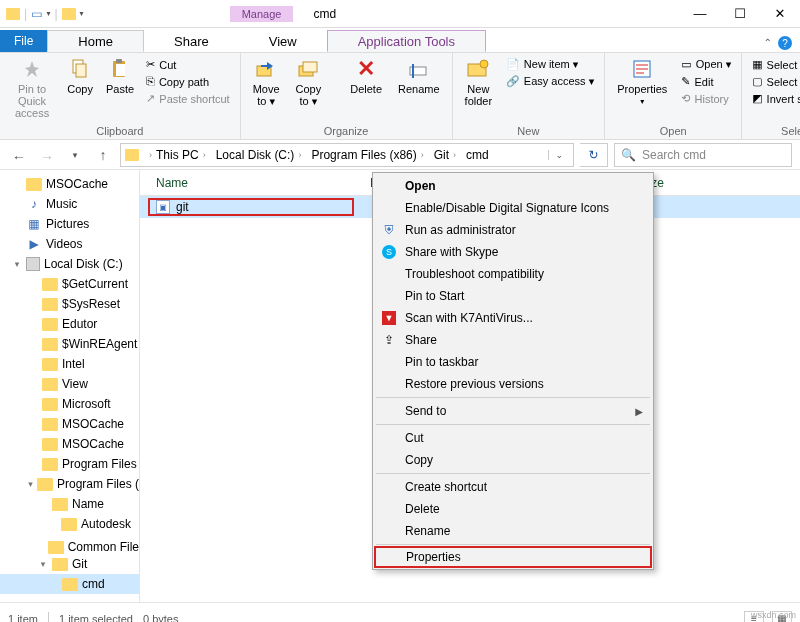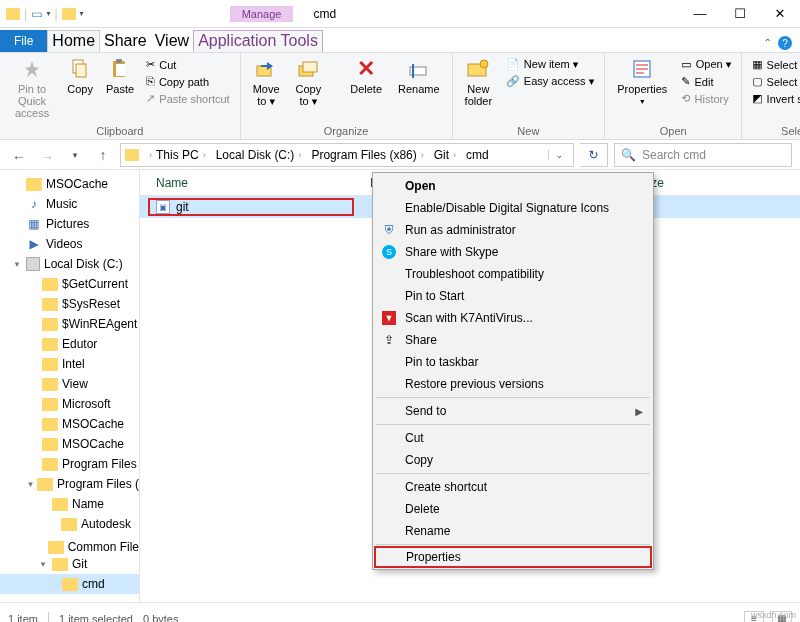--- a/index.html
+++ b/index.html
@@ -7,21 +7,21 @@
 .titlebar { height: 28px; display: flex; align-items: center; border-bottom: 1px solid #ddd; }
 .tb-icons { display: flex; gap: 4px; padding: 0 6px; align-items: center; }
 .tb-folder { width: 14px; height: 12px; background: #ffd86b; border-radius: 1px; display: inline-block; }
 .tb-chev { color: #555; font-size: 8px; }
 .tb-manage { background: #eac8f0; color: #7a3b8a; font-size: 11px; padding: 2px 12px; margin-left: 140px; }
 .tb-title { margin-left: 20px; font-size: 12px; }
 .tb-sys { margin-left: auto; display: flex; }
 .tb-sys div { width: 40px; height: 28px; display: flex; align-items: center; justify-content: center; font-size: 13px; font-family: Arial; }
 .tabs { height: 24px; display: flex; align-items: flex-end; position: relative; }
 .tab-file { background: #1979ca; color: #fff; padding: 4px 14px; font-size: 12px; height: 22px; display: flex; align-items: center; }
-.tab { padding: 4px 4px; font-size: 16px; height: 22px; display: flex; align-items: center; }
+.tab { padding: 4px 30px; font-size: 13px; height: 22px; display: flex; align-items: center; }
 .tab.active { border: 1px solid #ccc; border-bottom: 1px solid #f5f6f7; background: #f5f6f7; }
 .tab.app { border: 1px solid #c9a2d6; border-bottom: 1px solid #f5f6f7; color: #7a3b8a; background: #f5f6f7; }
 .help-q { position: absolute; right: 8px; bottom: 2px; width: 14px; height: 14px; border-radius: 50%; background: #1e88e5; color: #fff; font-size: 10px; display: flex; align-items: center; justify-content: center; }
 .help-chev { position: absolute; right: 28px; bottom: 4px; font-size: 10px; color: #555; }
 .ribbon { height: 88px; background: #f5f6f7; border-top: 1px solid #ddd; border-bottom: 1px solid #ddd; display: flex; }
 .rgroup { border-right: 1px solid #ddd; display: flex; flex-direction: column; justify-content: space-between; padding: 2px 6px 0; }
 .rgroup-row { display: flex; align-items: flex-start; gap: 4px; flex: 1; }
 .rgroup-label { text-align: center; font-size: 11px; color: #666; padding: 1px 0 2px; }
 .big-btn { display: flex; flex-direction: column; align-items: center; justify-content: flex-start; gap: 2px; padding: 2px 6px; font-size: 11px; text-align: center; min-width: 36px; }
 .big-btn .ico { width: 24px; height: 24px; display: flex; align-items: center; justify-content: center; }
@@ -344,26 +344,26 @@
         <span>$GetCurrent</span>
       </div>
       <div class="tnode d2">
         <span class="tw"></span>
         <span class="fico"></span>
         <span>$SysReset</span>
       </div>
       <div class="tnode d2">
         <span class="tw"></span>
         <span class="fico"></span>
+        <span>Edutor</span>
+      </div>
+      <div class="tnode d2">
+        <span class="tw"></span>
+        <span class="fico"></span>
         <span>$WinREAgent</span>
-      </div>
-      <div class="tnode d2">
-        <span class="tw"></span>
-        <span class="fico"></span>
-        <span>Edutor</span>
       </div>
       <div class="tnode d2">
         <span class="tw"></span>
         <span class="fico"></span>
         <span>Intel</span>
       </div>
       <div class="tnode d2">
         <span class="tw"></span>
         <span class="fico"></span>
         <span>View</span>

